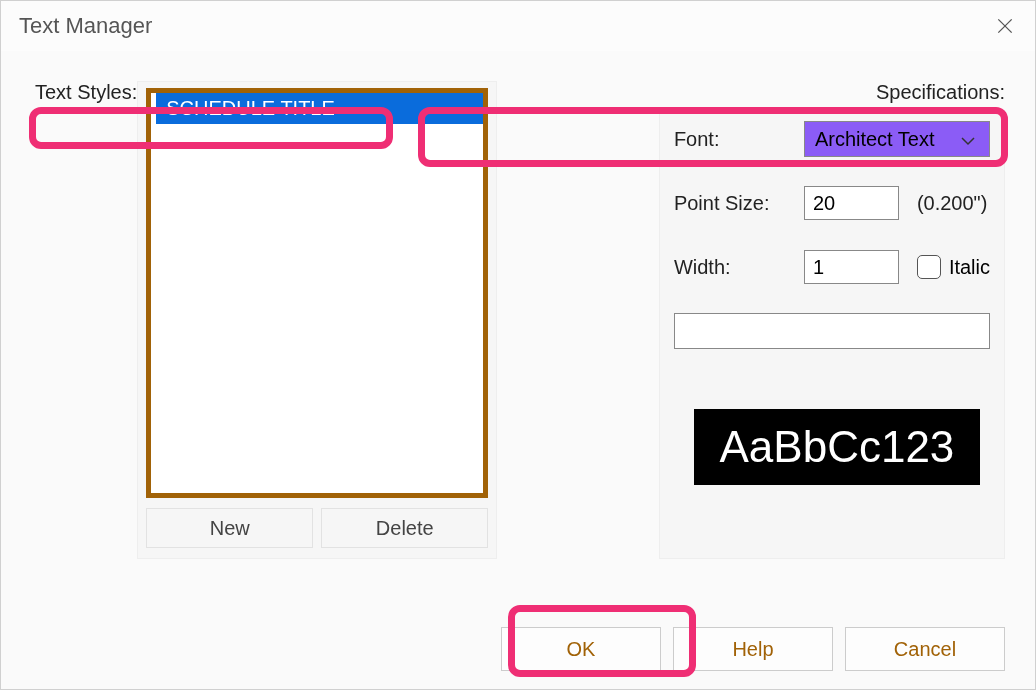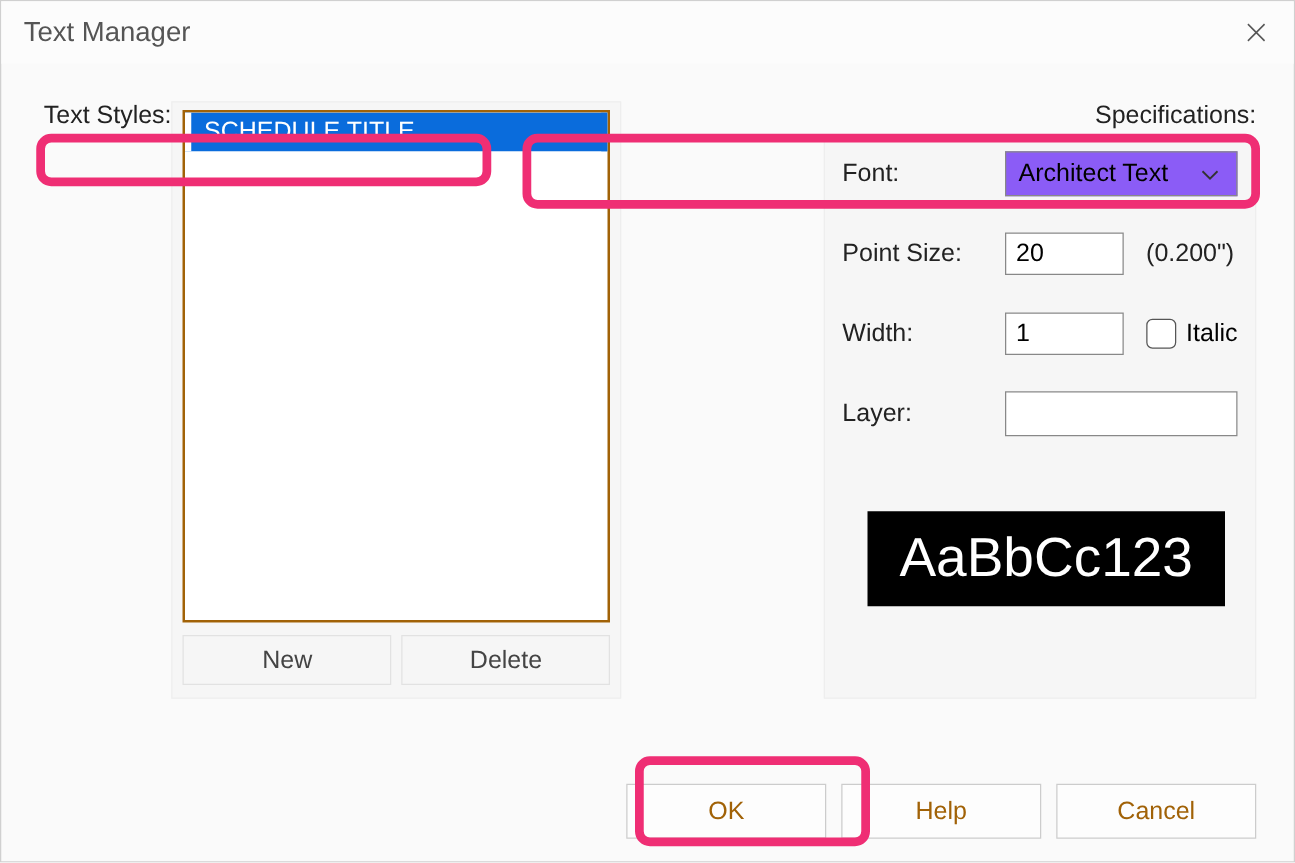--- a/index.html
+++ b/index.html
@@ -57,21 +57,21 @@
       position: relative;
     }
     .label-above {
       font-size: 20px;
       color: #222;
       margin-bottom: 6px;
       padding-left: 4px;
     }
     .listbox {
       background: #fff;
-      border: 2px solid #a16207;
+      border: 5px solid #a16207;
       height: 410px;
       overflow: auto;
     }
     .list-item {
       padding: 4px 10px;
       font-size: 20px;
       color: #fff;
       background: #0a6cdc;
       border-left: 5px solid #fff;
       border-right: 5px solid #0a6cdc;
@@ -266,21 +266,20 @@
         <div class="spec-row">
           <div class="spec-label">Width:</div>
           <input class="num-input" value="1" style="">
           <div class="checkbox-wrap">
             <div class="checkbox"></div>
             <span style="font-size:20px;">Italic</span>
           </div>
         </div>
 
         <div class="spec-row" style="margin-bottom:0;">
-          <div class="spec-label">Layer:</div>
           <div class="layer-select"></div>
         </div>
 
         <div class="preview">AaBbCc123</div>
       </div>
     </div>
   </div>
 
   <div class="bottom-buttons">
     <button class="main-btn">OK</button>

